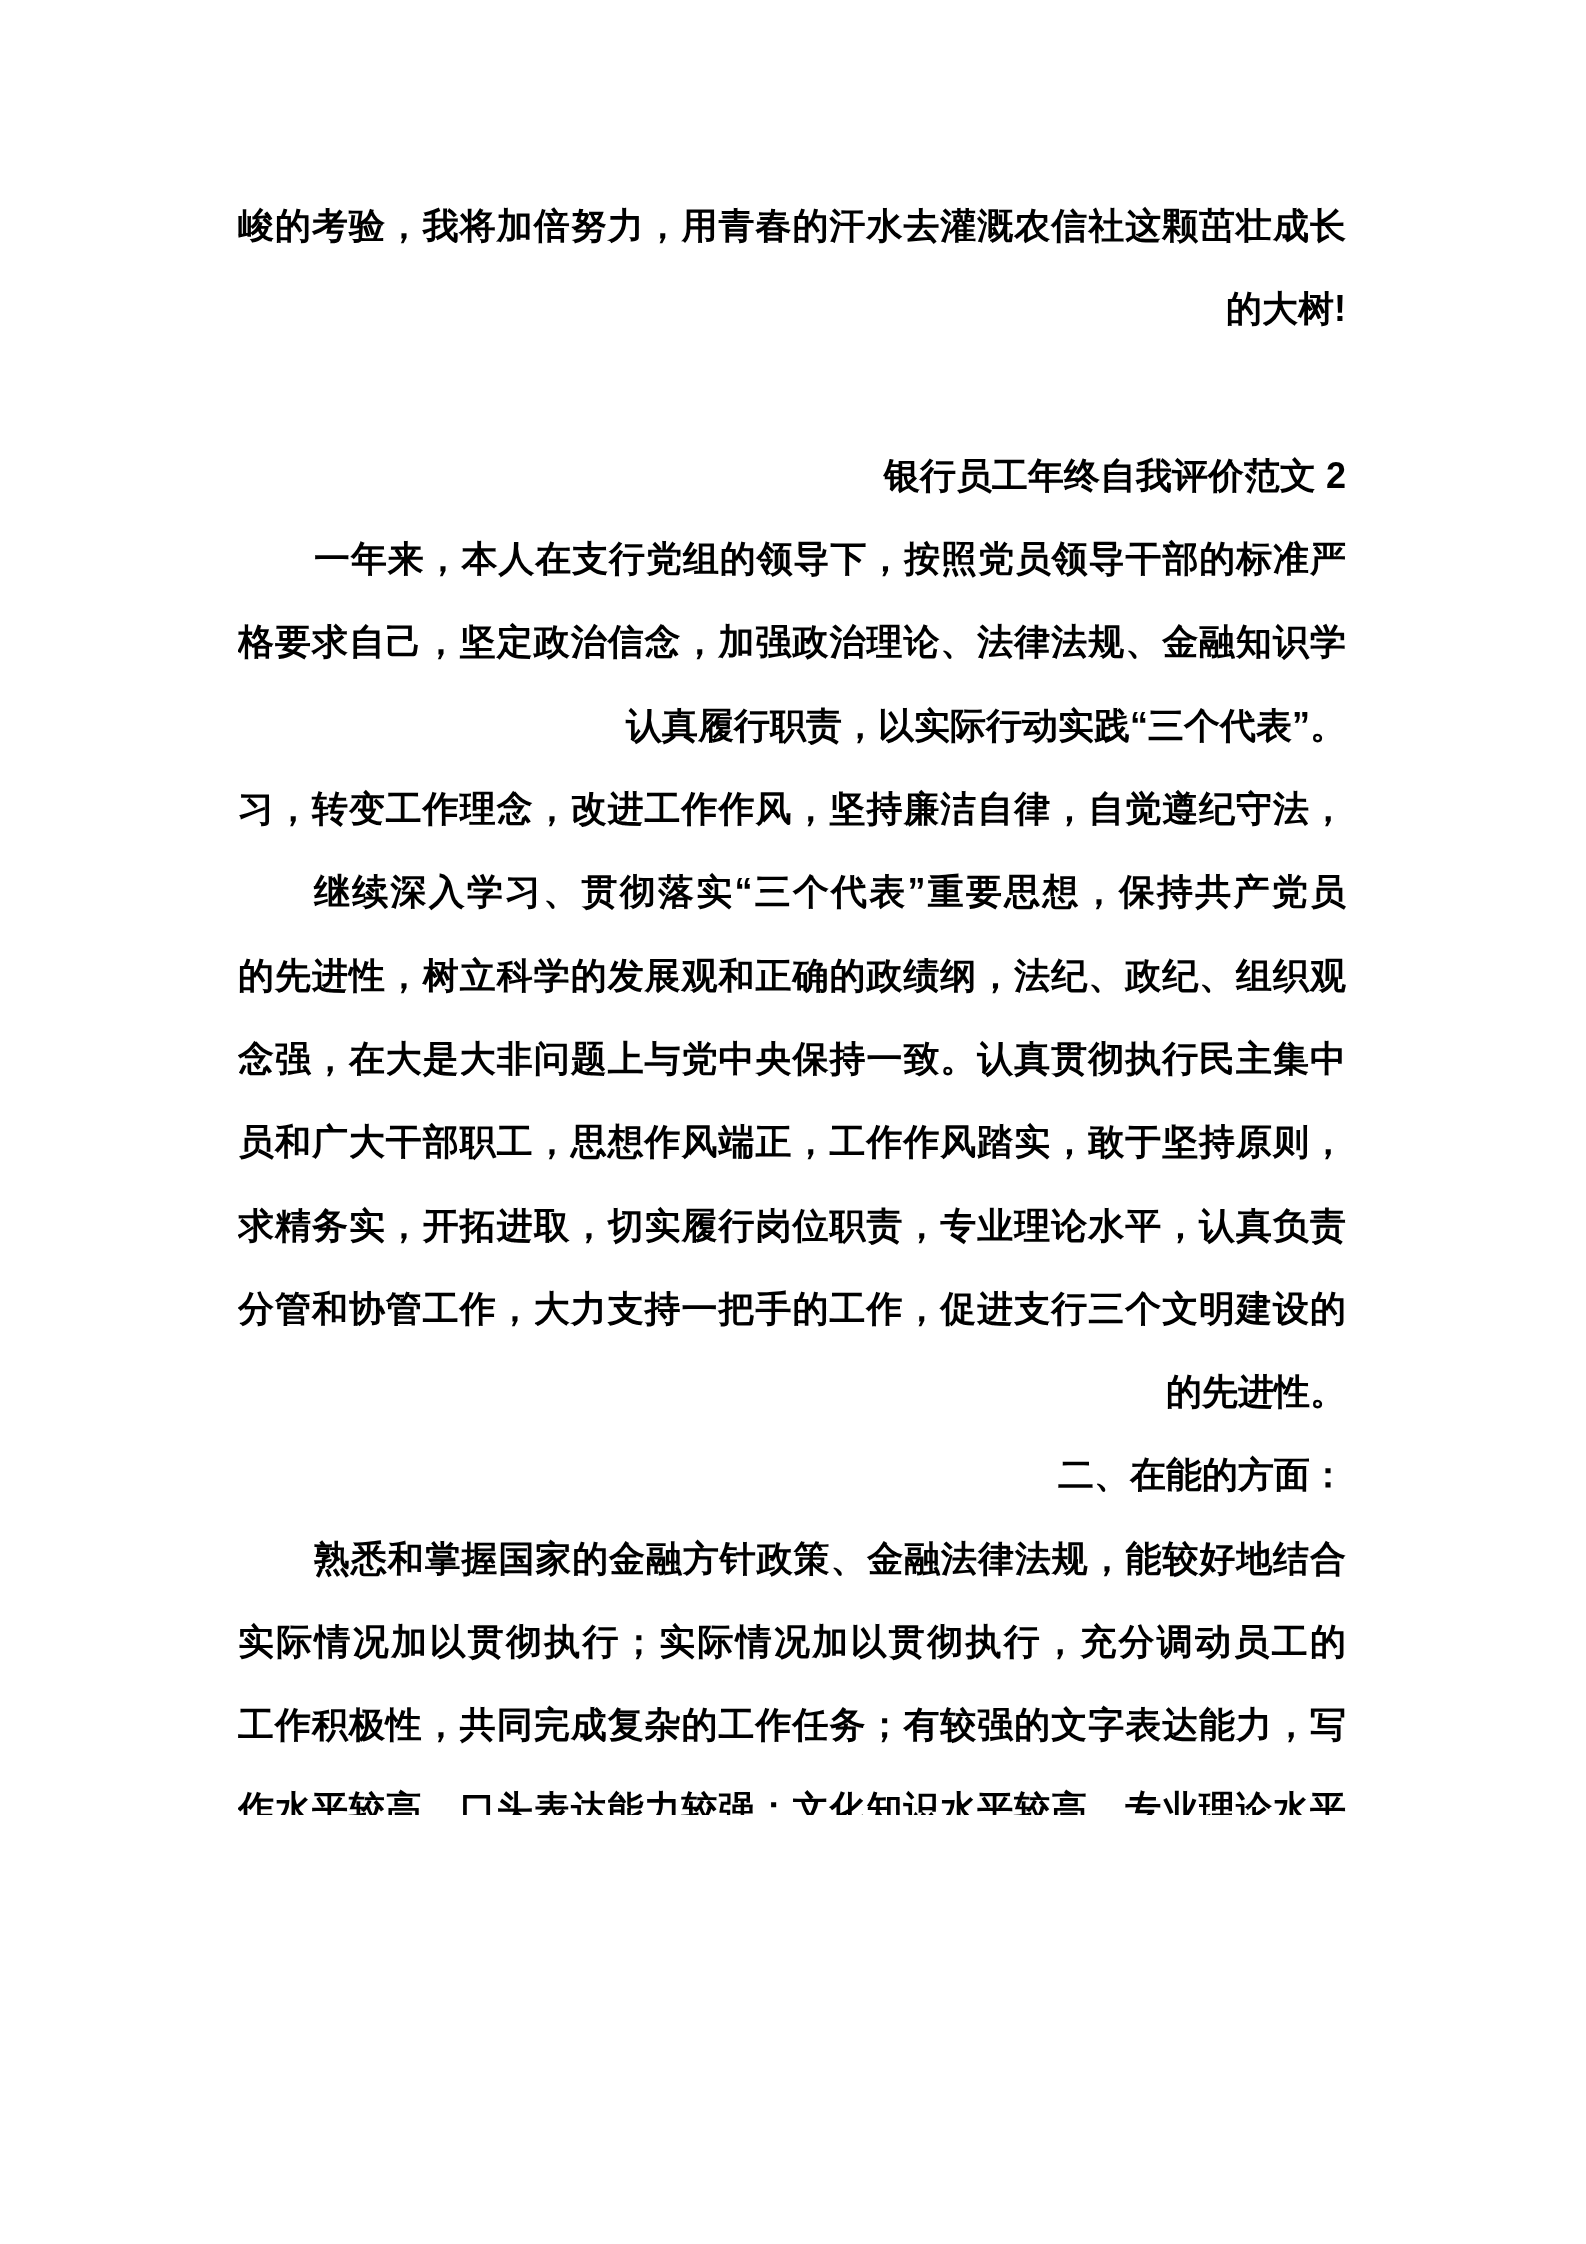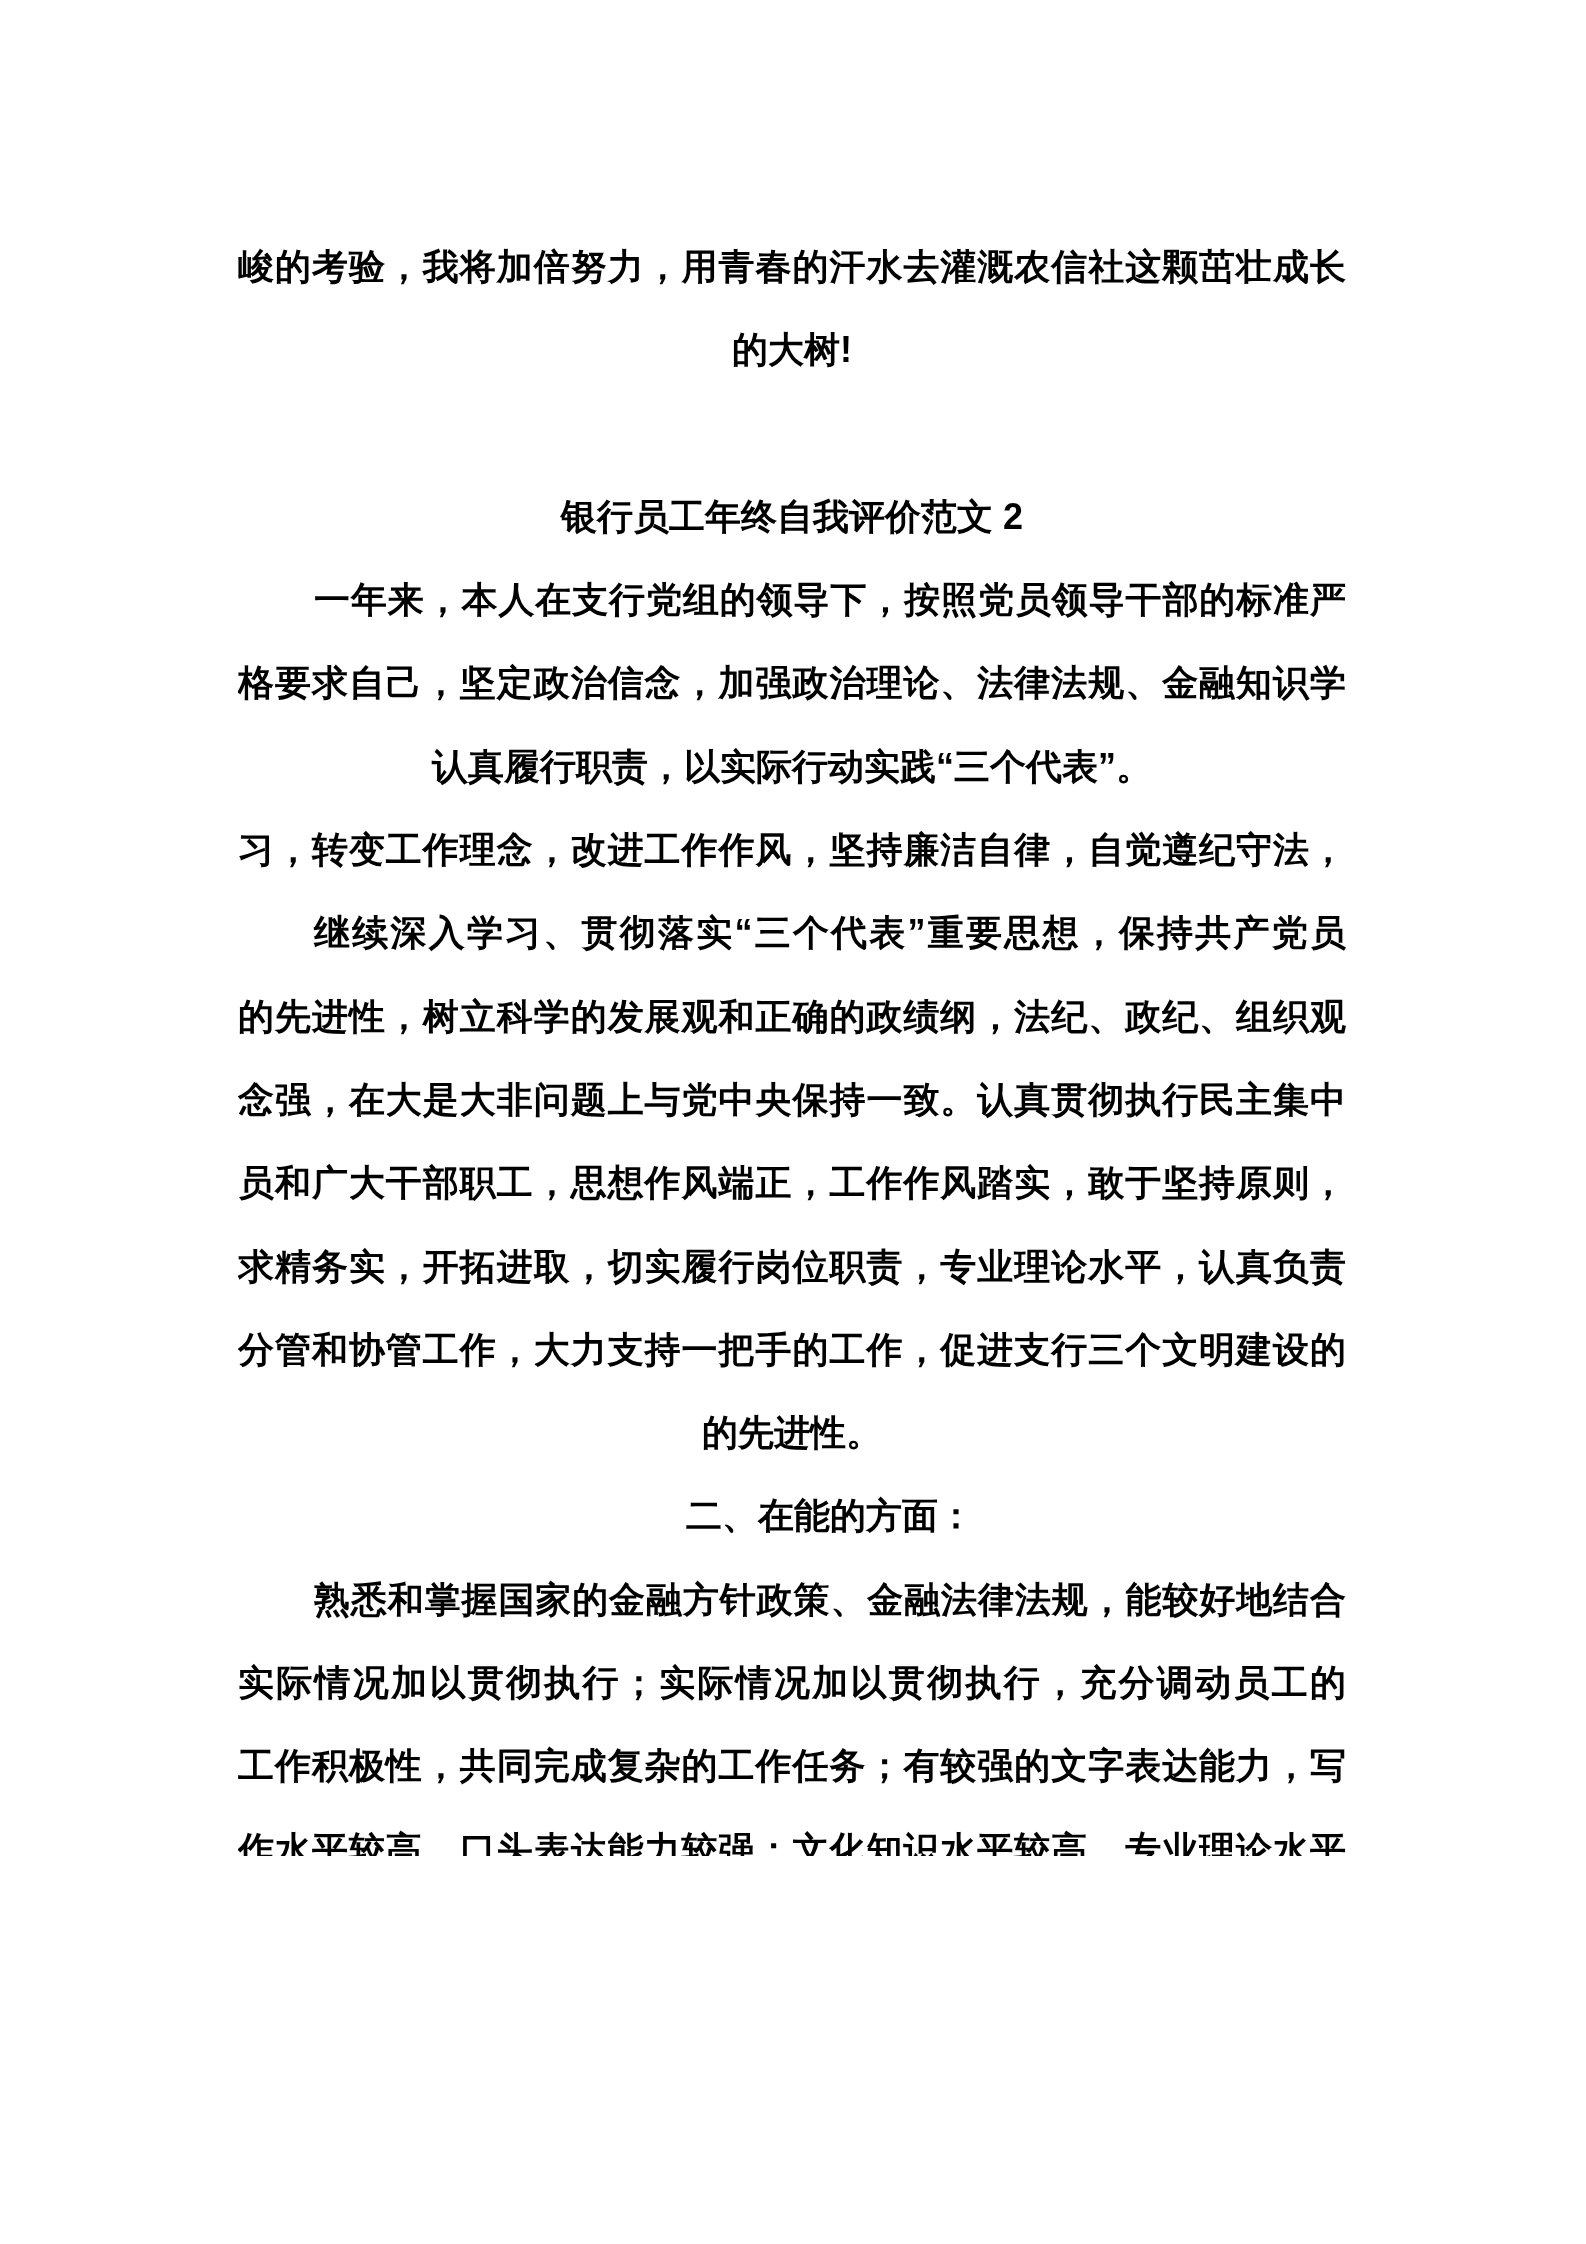--- a/index.html
+++ b/index.html
@@ -7,37 +7,36 @@
     margin: 0;
     padding: 0;
     background: #ffffff;
   }
   .page {
     position: relative;
     width: 1586px;
     height: 1815px;
     background: #ffffff;
     overflow: hidden;
-    margin-top: 41px;
   }
   .content {
     position: absolute;
     left: 238px;
     top: 184px;
     width: 1108px;
     color: #000000;
     font-family: "Liberation Sans", sans-serif;
     font-weight: 700;
     font-size: 36px;
   }
   section { display: block; }
   .line {
     height: 83.3px;
     line-height: 83.3px;
-    text-align: center;
+    text-align: right;
     word-break: break-all;
     overflow: hidden;
   }
   .line.fill {
     text-align: justify;
     text-align-last: justify;
     text-justify: inter-character;
   }
   .line.indent {
     text-indent: 76px;

